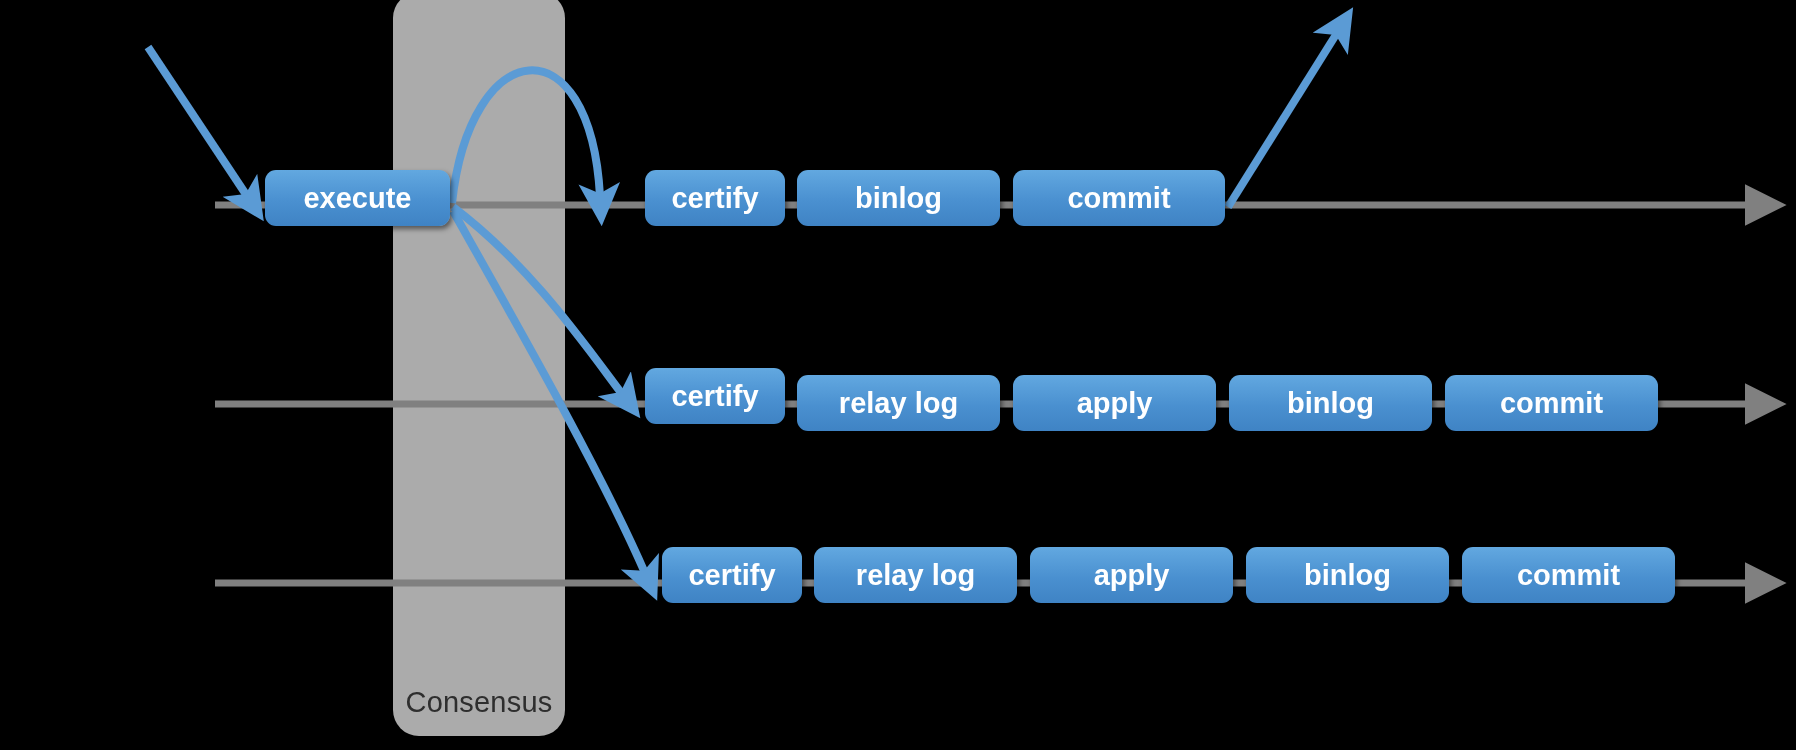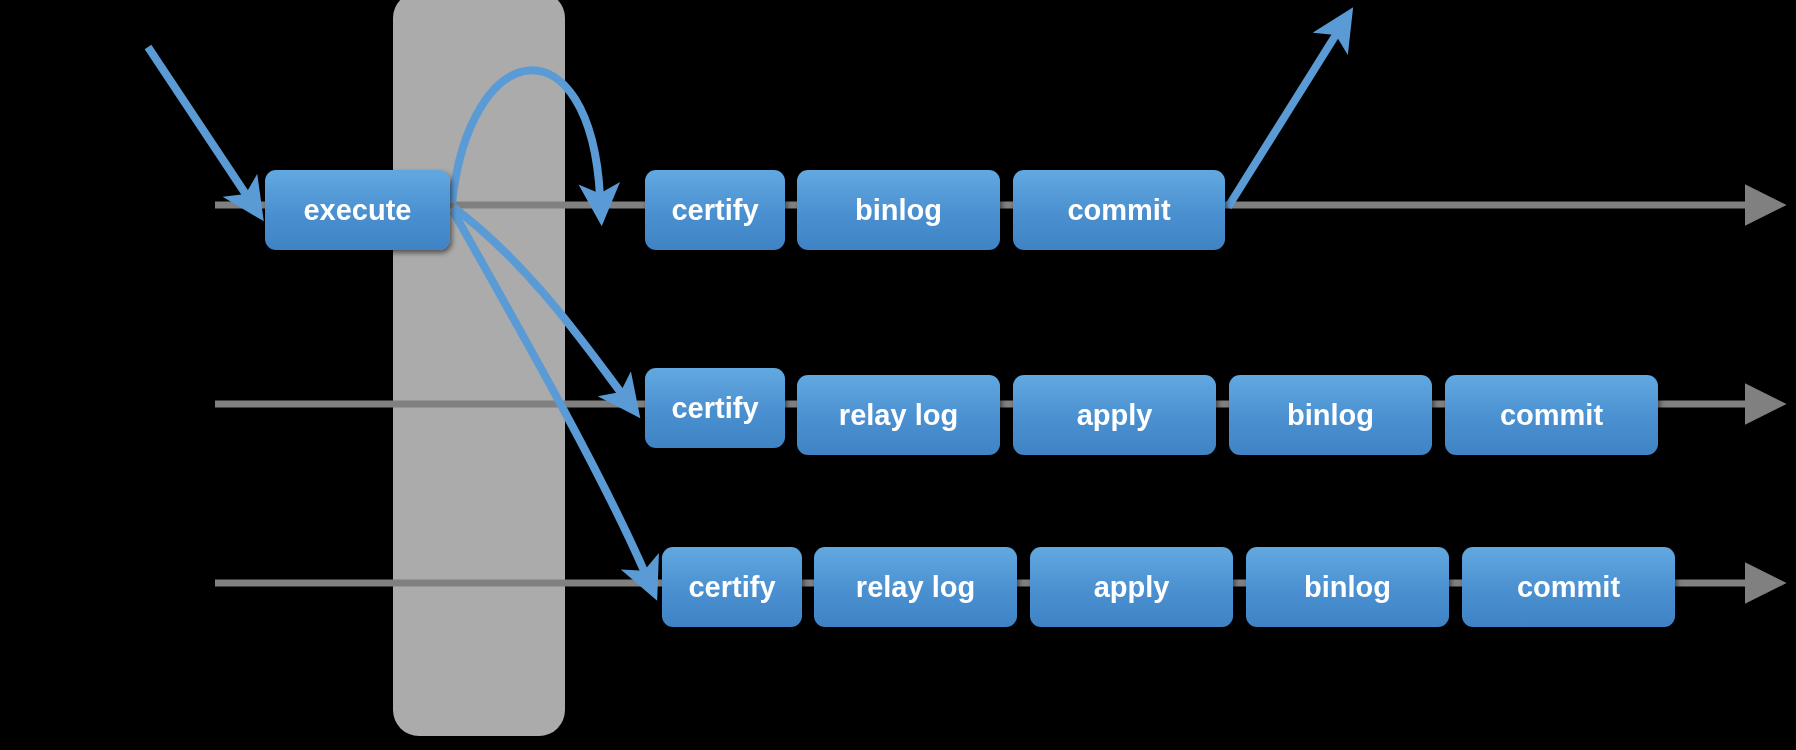--- a/index.html
+++ b/index.html
@@ -55,28 +55,29 @@
     color: #ffffff;
     font-weight: bold;
     font-size: 29px;
     font-family: "Liberation Sans", sans-serif;
     display: flex;
     align-items: center;
     justify-content: center;
     white-space: nowrap;
     box-sizing: border-box;
   }
-  .stage.tall { height: 80px; }
+  .stage.tall { height: 56px; }
 </style>
 </head>
 <body>
 
 <div id="canvas">
 
   <div class="consensus-band"></div>
+  <div class="consensus-label">Consensus</div>
 
   <svg id="vector-layer" viewBox="0 0 1796 750" xmlns="http://www.w3.org/2000/svg">
     <defs>
       <marker id="gray-head" markerWidth="9" markerHeight="9" refX="2.2" refY="3" orient="auto" markerUnits="strokeWidth">
         <path d="M0,0 L6,3 L0,6 z" fill="#808080"></path>
       </marker>
       <marker id="blue-head" markerWidth="8" markerHeight="8" refX="1.6" refY="2.6" orient="auto" markerUnits="strokeWidth">
         <path d="M0,0 L5.4,2.6 L0,5.2 L1.3,2.6 z" fill="#5b9bd5"></path>
       </marker>
     </defs>

